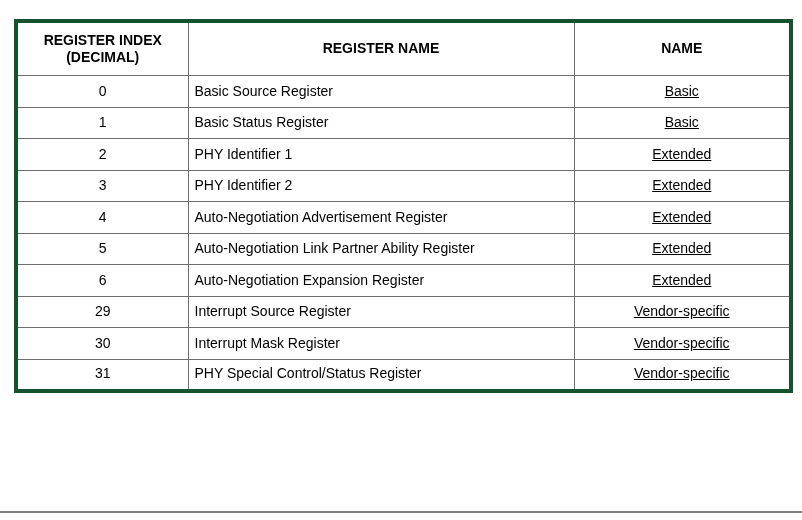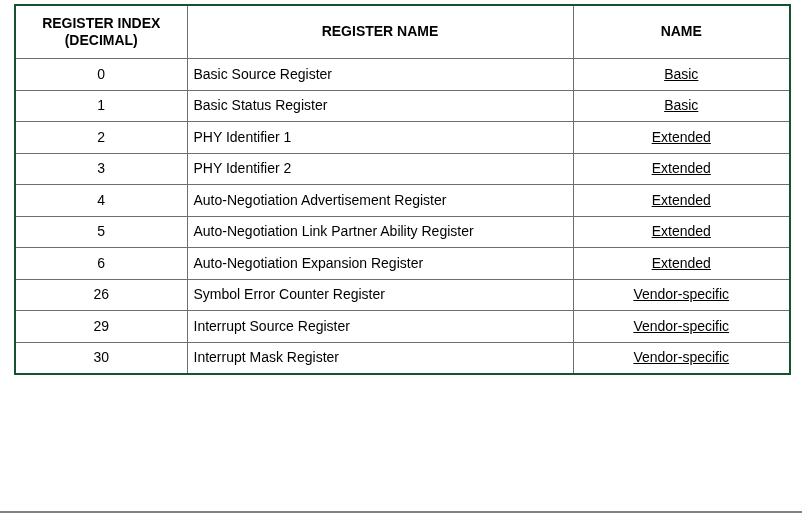--- a/index.html
+++ b/index.html
@@ -14,25 +14,25 @@
   }
   .page {
     position: relative;
     width: 802px;
     height: 520px;
     background: #ffffff;
   }
   table.reg-table {
     position: absolute;
     left: 14px;
-    top: 4px;
+    top: 19px;
     width: 775px;
     border-collapse: collapse;
     table-layout: fixed;
-    border: 2px solid #14532d;
+    border: 4px solid #14532d;
     padding-left: 36px;
   }
   table.reg-table col.c-index { width: 172px; }
   table.reg-table col.c-name  { width: 386px; }
   table.reg-table col.c-group { width: 217px; }
   table.reg-table th,
   table.reg-table td {
     border: 1.5px solid #6e6e6e;
     font-size: 14px;
     line-height: 1.25;
@@ -113,32 +113,32 @@
         <td class="cell-index">5</td>
         <td class="cell-name">Auto-Negotiation Link Partner Ability Register</td>
         <td class="cell-group">Extended</td>
       </tr>
       <tr>
         <td class="cell-index">6</td>
         <td class="cell-name">Auto-Negotiation Expansion Register</td>
         <td class="cell-group">Extended</td>
       </tr>
       <tr>
-        <td class="cell-index">26</td>
-        <td class="cell-name">Symbol Error Counter Register</td>
-        <td class="cell-group">Vendor-specific</td>
-      </tr>
-      <tr>
         <td class="cell-index">29</td>
         <td class="cell-name">Interrupt Source Register</td>
         <td class="cell-group">Vendor-specific</td>
       </tr>
       <tr>
         <td class="cell-index">30</td>
         <td class="cell-name">Interrupt Mask Register</td>
+        <td class="cell-group">Vendor-specific</td>
+      </tr>
+      <tr>
+        <td class="cell-index">31</td>
+        <td class="cell-name">PHY Special Control/Status Register</td>
         <td class="cell-group">Vendor-specific</td>
       </tr>
     </tbody>
   </table>
 
   <div class="page-rule"></div>
 
 </div>
 
 </body></html>

